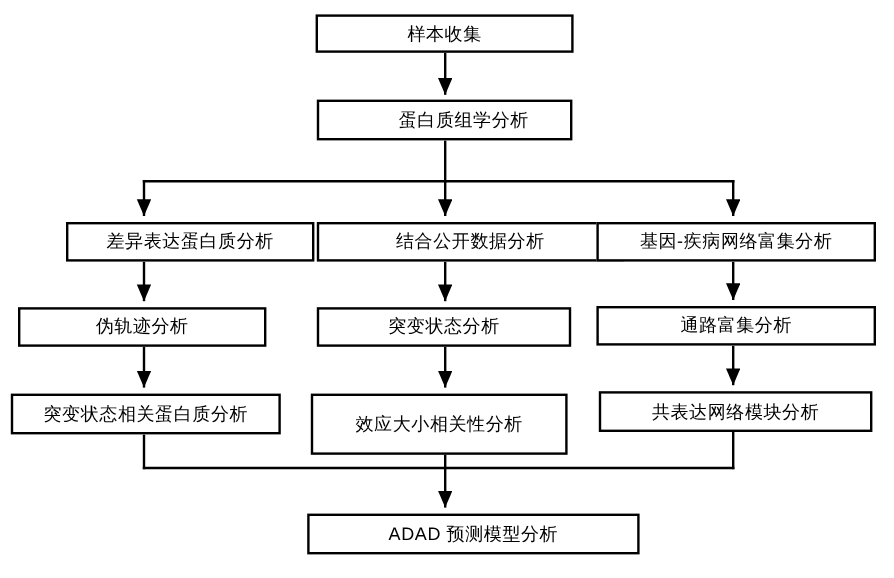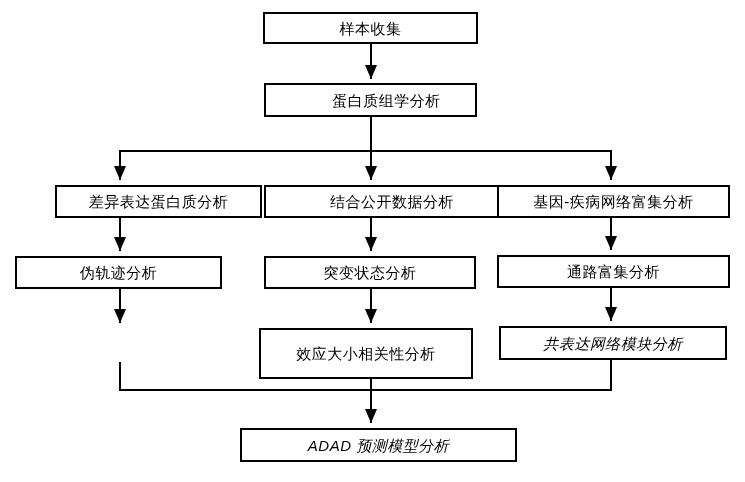--- a/index.html
+++ b/index.html
@@ -49,22 +49,22 @@
   .n0 {left:263px;top:12px; width:215px;height:32px;}
   .n1 {left:264px;top:83px; width:213px;height:34px;padding-left:32px;}
   .n2 {left:15px; top:185px;width:207px;height:33px;margin-left:40px;}
   .n3 {left:264px;top:185px;width:256px;height:33px;}
   .n4 {left:497px;top:185px;width:233px;height:33px;}
   .n5 {left:15px; top:256px;width:207px;height:33px;}
   .n6 {left:264px;top:256px;width:212px;height:33px;}
   .n7 {left:497px;top:255px;width:233px;height:33px;}
   .n8 {left:9px;  top:328px;width:225px;height:34px;}
   .n9 {left:259px;top:328px;width:214px;height:51px;}
-  .n10{left:499px;top:326px;width:228px;height:34px;font-style:italic;}
-  .n11{left:240px;top:428px;width:277px;height:34px;font-style:italic;}
+  .n10{left:499px;top:326px;width:228px;height:34px;}
+  .n11{left:256px;top:428px;width:277px;height:34px;}
 </style>
 </head>
 <body>
 
 <div id="canvas">
 
   <svg id="edges" viewBox="0 0 745 482" xmlns="http://www.w3.org/2000/svg">
     <defs>
       <marker id="ah" markerWidth="8" markerHeight="7" refX="6.5" refY="3" orient="auto">
         <path d="M0,0 L7,3 L0,6 Z"></path>
@@ -95,17 +95,18 @@
   </svg>
 
   <div class="node n0">样本收集</div>
   <div class="node n1">蛋白质组学分析</div>
   <div class="node n2">差异表达蛋白质分析</div>
   <div class="node n3">结合公开数据分析</div>
   <div class="node n4">基因-疾病网络富集分析</div>
   <div class="node n5">伪轨迹分析</div>
   <div class="node n6">突变状态分析</div>
   <div class="node n7">通路富集分析</div>
+  <div class="node n8">突变状态相关蛋白质分析</div>
   <div class="node n9">效应大小相关性分析</div>
   <div class="node n10">共表达网络模块分析</div>
   <div class="node n11">ADAD 预测模型分析</div>
 
 </div>
 
 </body></html>

